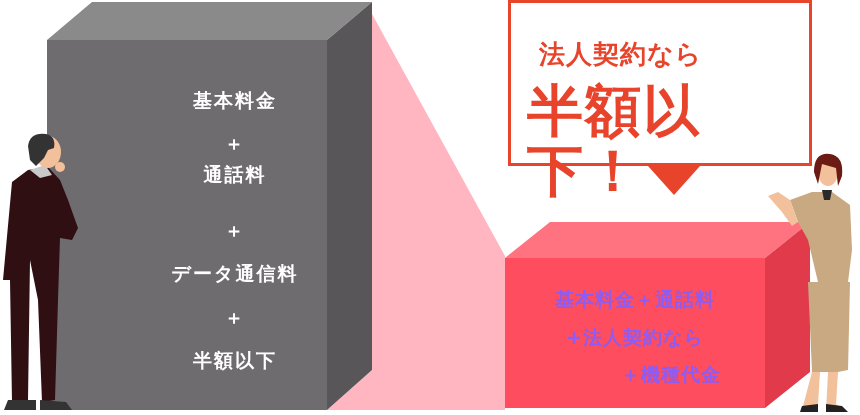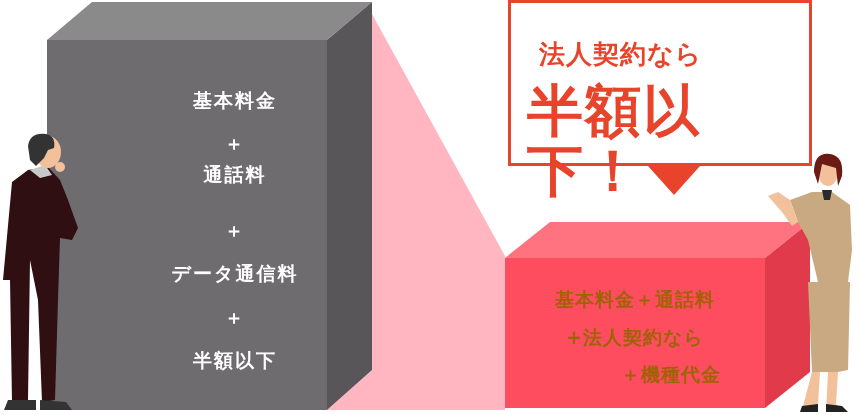--- a/index.html
+++ b/index.html
@@ -2,21 +2,21 @@
 <html><head>
 <meta charset="utf-8">
 <style>
   html, body { margin:0; padding:0; background:#ffffff; }
   body { width:860px; height:415px; position:relative; overflow:hidden; font-family:"DejaVu Sans", sans-serif; }
   svg.scene { position:absolute; left:0; top:0; }
   .gray-text { position:absolute; left:47px; width:280px; text-align:center; color:#ffffff; font-weight:bold; font-size:19px; letter-spacing:2px;padding-left:48px; }
   .callout { position:absolute; left:508px; top:0px; width:304px; height:166px; box-sizing:border-box; border:3px solid #e8442c; border-top-width:3px; background:#fff; }
   .callout-sub { position:absolute; left:0; width:100%; top:34px; text-align:left; padding-left:28px; box-sizing:border-box; color:#e8442c; font-weight:bold; font-size:26px; letter-spacing:1px; }
   .callout-main { position:absolute; left:0; width:100%; top:78px; text-align:left; padding-left:16px; box-sizing:border-box; color:#e8442c; font-weight:bold; font-size:56px; letter-spacing:2px; line-height:60px; }
-  .red-text { position:absolute; left:505px; width:260px; text-align:center; color:#a16207; font-weight:bold; font-size:19px; letter-spacing:1px; }
+  .red-text { position:absolute; left:505px; width:260px; text-align:center; color:#8b5cf6; font-weight:bold; font-size:19px; letter-spacing:1px; }
 </style>
 </head>
 <body>
 
 <svg class="scene" width="860" height="415" viewBox="0 0 860 415">
 
   <polygon points="372,14 505,256 505,410 327,410 372,370" fill="#ffb6c1"></polygon>
 
   <polygon points="47,40 92,2 372,2 327,40" fill="#8b8a8b"></polygon>
   <polygon points="327,40 372,2 372,370 327,410" fill="#59565a"></polygon>

